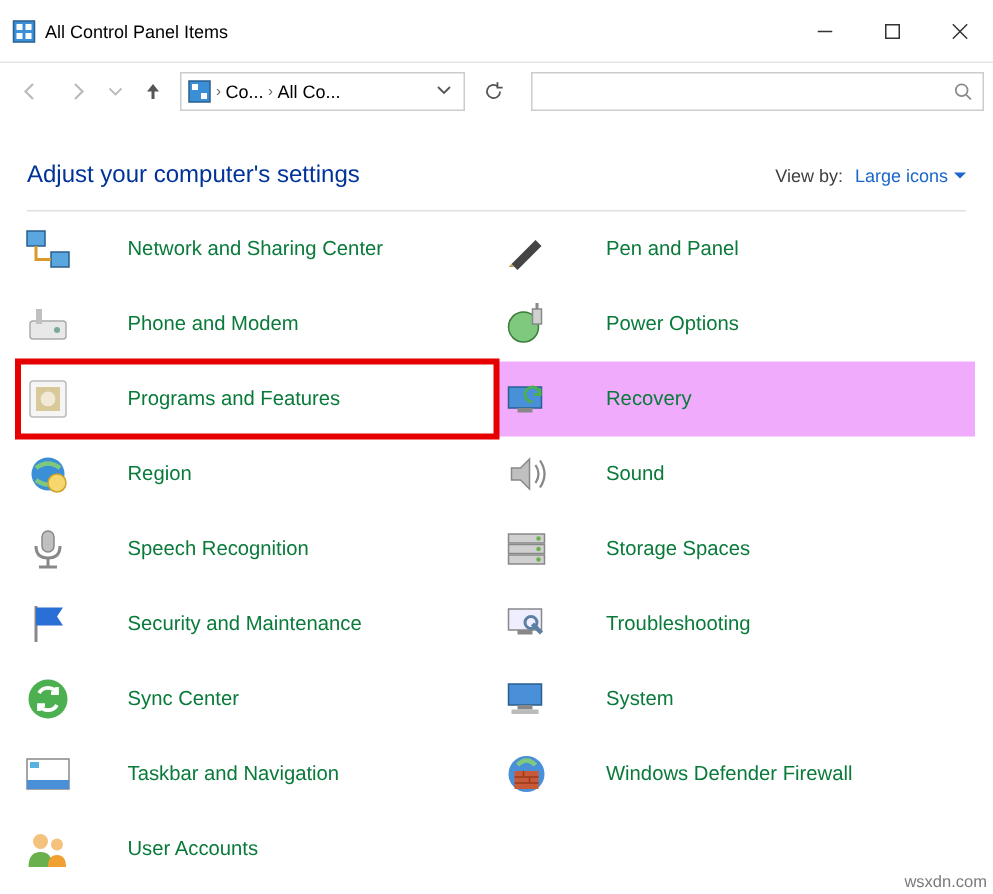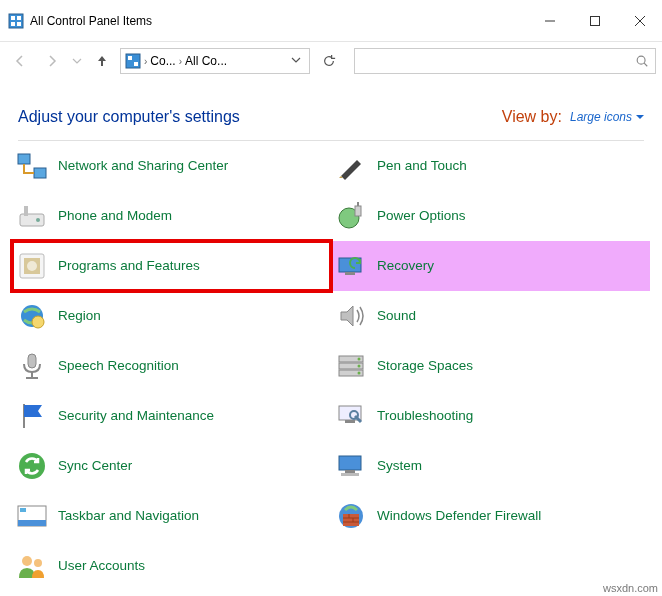--- a/index.html
+++ b/index.html
@@ -75,28 +75,27 @@
     .header-row {
       display: flex;
       align-items: center;
       padding: 28px 18px 14px 18px;
     }
     .header-row .h-title {
       color: #003399;
       font-size: 16px;
       flex: 1;
     }
-    .viewby { font-size: 16px; color: #c2410c; margin-right: 8px; }
+    .viewby { font-size: 12px; color: #404040; margin-right: 8px; }
     .viewby-select {
       color: #1a66cc;
       font-size: 12px;
       display: inline-flex;
       align-items: center;
       gap: 4px;
-      font-style: italic;
     }
     .divider { height: 1px; background: #e0e0e0; margin: 0 18px; }
     .items-area {
       display: flex;
       padding: 0 12px;
       gap: 0;
     }
     .col { flex: 0 0 50%; }
     .item {
       display: flex;
@@ -108,20 +107,21 @@
     }
     .item .ic {
       width: 32px; height: 32px;
       flex-shrink: 0;
       display: flex; align-items: center; justify-content: center;
     }
     .item .lbl {
       color: #0a7a3b;
       font-size: 13.5px;
       line-height: 1.25;
+      margin-left: 27px;
     }
     .item.selected {
       background: #f0abfc;
     }
     .item.highlighted {
       outline: 4px solid #e60000;
       outline-offset: -2px;
       z-index: 2;
       align-items: center;
     }
@@ -340,21 +340,21 @@
 
   <div class="col">
 
     <div class="item">
       <span class="ic">
           <svg viewBox="0 0 32 32" width="32" height="32">
             <path d="M6 26 L22 10 L26 14 L10 30 Z" fill="#444"></path>
             <path d="M4 28 L8 28 L6 26 Z" fill="#c0a050"></path>
           </svg>
         </span>
-      <span class="lbl">Pen and Touch</span>
+      <span class="lbl">Pen and Panel</span>
     </div>
 
     <div class="item">
       <span class="ic">
           <svg viewBox="0 0 32 32" width="32" height="32">
             <ellipse cx="14" cy="18" rx="10" ry="10" fill="#7fc97f" stroke="#3a7a3a"></ellipse>
             <rect x="20" y="6" width="6" height="10" fill="#d0d0d0" stroke="#888"></rect>
             <line x1="23" y1="2" x2="23" y2="6" stroke="#888" stroke-width="2"></line>
           </svg>
         </span>

